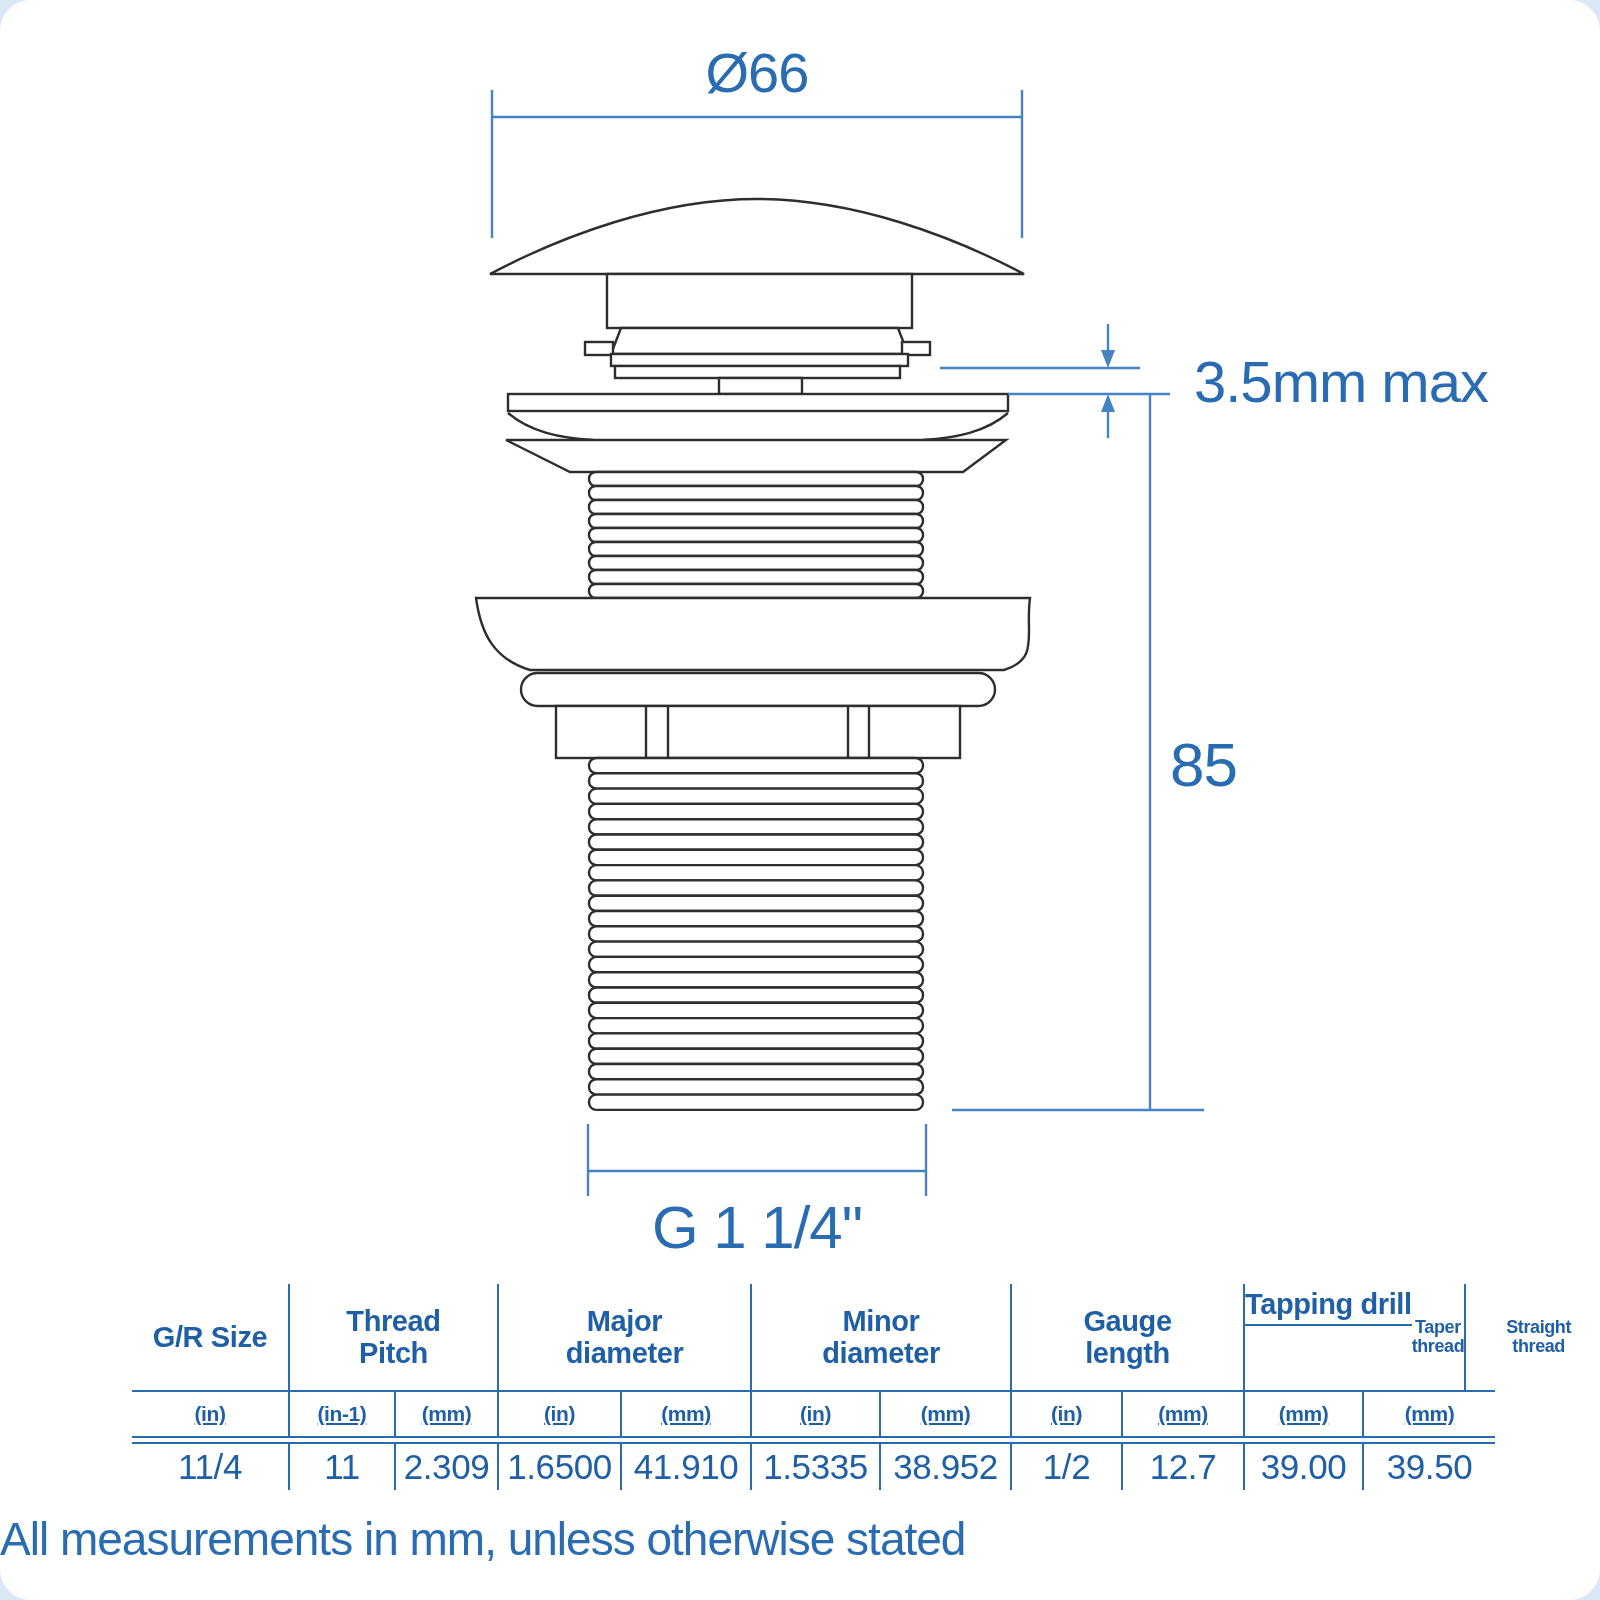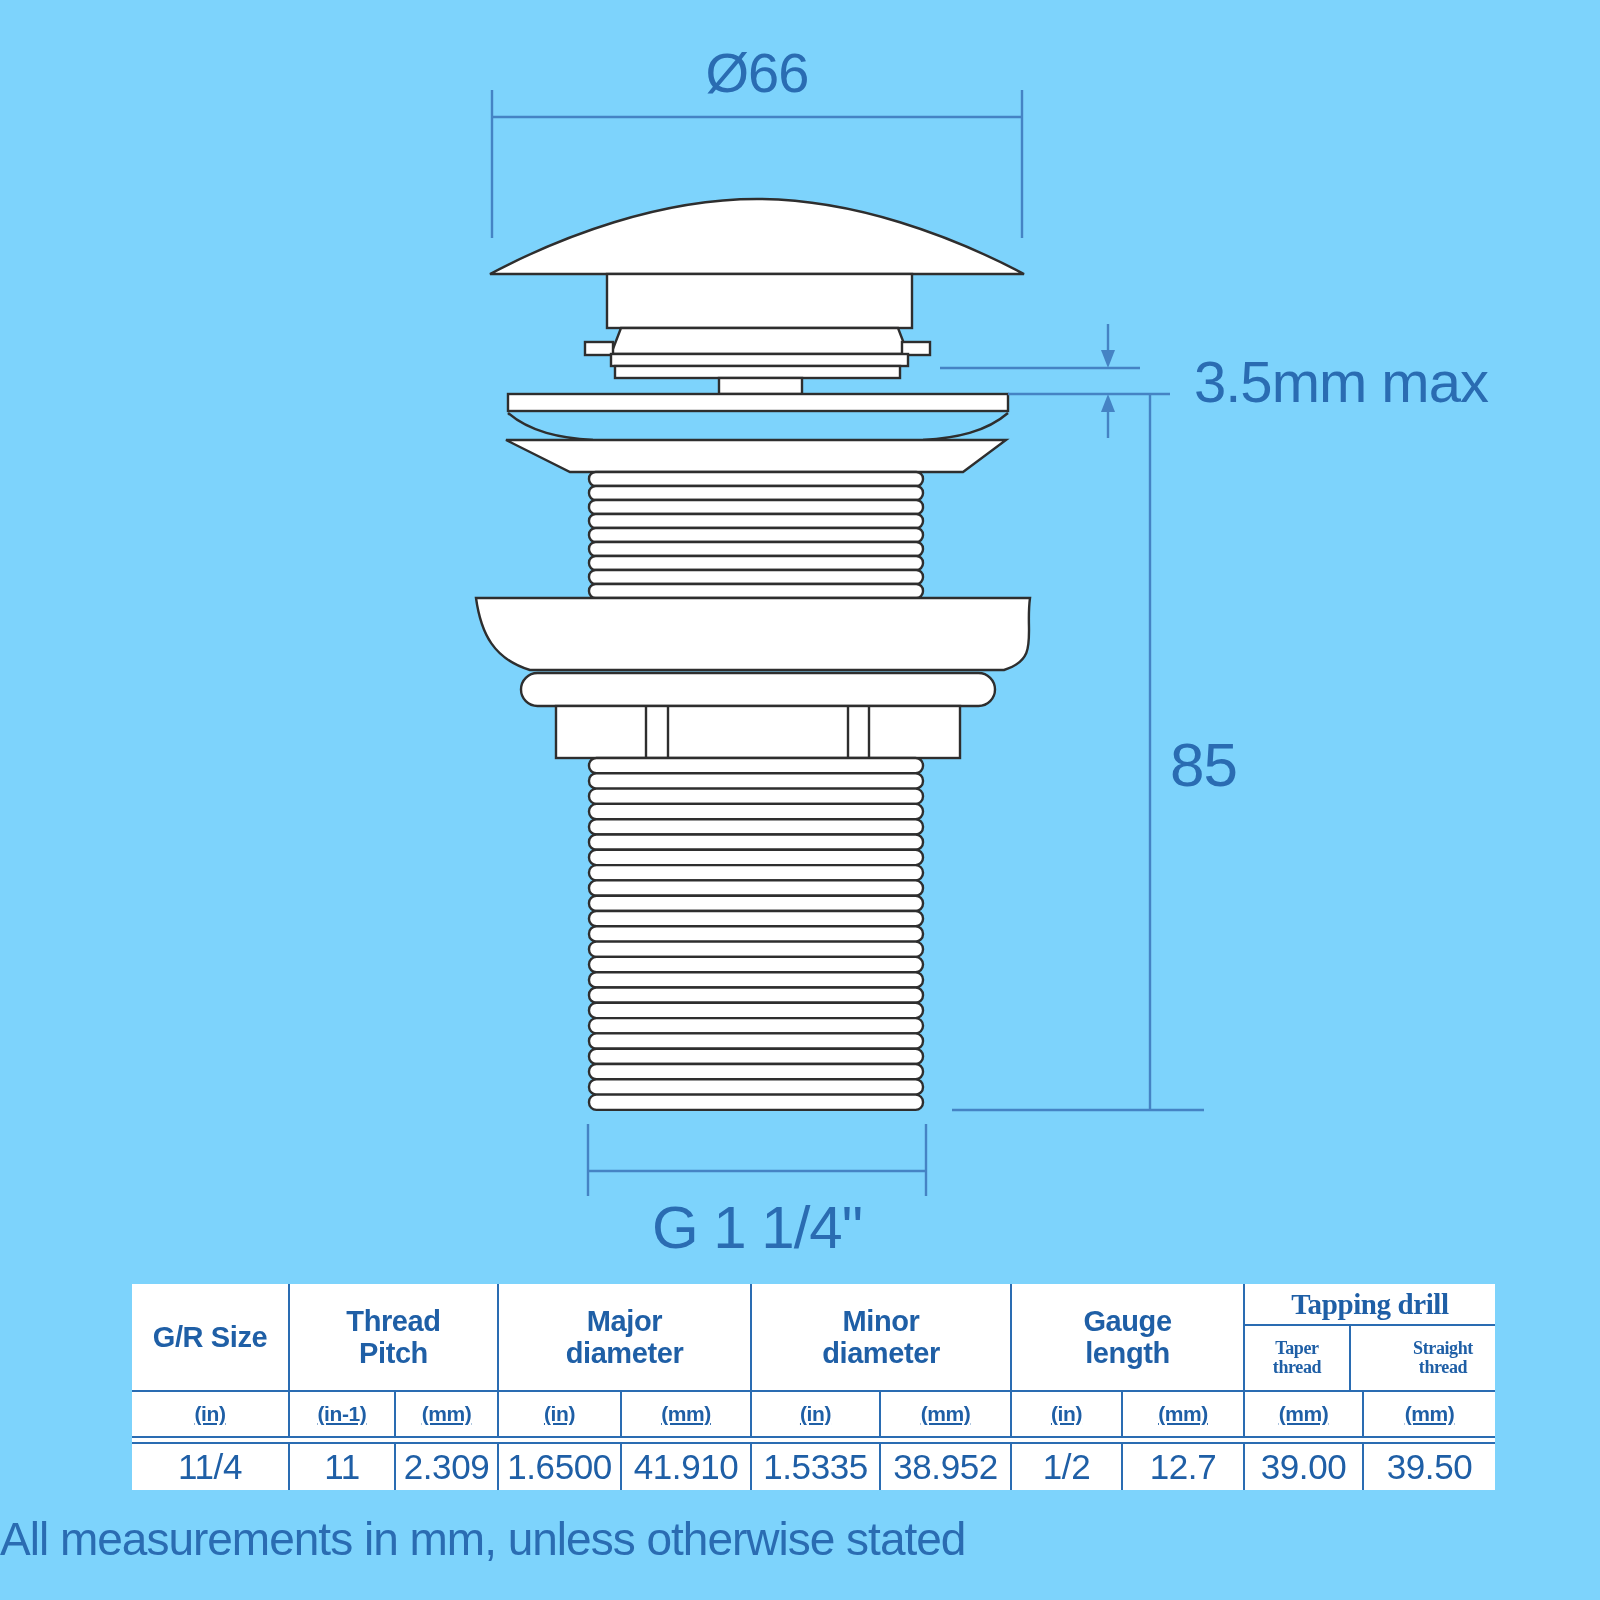--- a/index.html
+++ b/index.html
@@ -3,22 +3,23 @@
 <meta charset="utf-8">
 <style>
   html,body { margin:0; padding:0; }
   body {
     font-family: "Liberation Sans", sans-serif;
     background:#d9e7f6;
   }
   .canvas {
     position:relative;
     width:1600px; height:1600px;
-    background:#7dd3fc;
+    background:#ffffff;
     overflow:hidden;
+    border-radius:31px;
   }
   svg.drawing { position:absolute; left:0; top:0; }
 
   
   .part { fill:#ffffff; stroke:#2e2e2e; stroke-width:2.4; }
   .part-line { fill:none; stroke:#2e2e2e; stroke-width:2.4; }
   .dim { stroke:#4583c4; stroke-width:2.4; fill:none; }
   .dim-head { fill:#4583c4; stroke:none; }
   .dim-text {
     fill:#2a6cb2;
@@ -37,24 +38,23 @@
     grid-template-rows:108px 44px 8px 46px;
     color:#1f5fa6;
     letter-spacing:-0.4px;
   }
   .spec-table .cell { display:flex; align-items:center; justify-content:center; text-align:center; }
   .hdr { font-weight:bold; font-size:29px; line-height:1.12; border-bottom:2.5px solid #2a6cb2; }
   .hdr .wrapword { width:min-content; margin:0 auto; }
   .bl { border-left:2.5px solid #2a6cb2; }
   .tap-block {
     grid-column:10 / span 2;
-    display:flex; flex-direction:column;
+    display:flex; flex-direction:row;
     border-left:2.5px solid #2a6cb2;
     border-bottom:2.5px solid #2a6cb2;
-    font-family:Liberation Serif, serif;
   }
   .tap-title {
     height:40px; flex:0 0 40px;
     display:flex; align-items:center; justify-content:center;
     font-weight:bold; font-size:29px;
     border-bottom:2.5px solid #2a6cb2;
     white-space:nowrap;
   }
   .tap-subrow { flex:1; display:flex; }
   .tap-sub {

